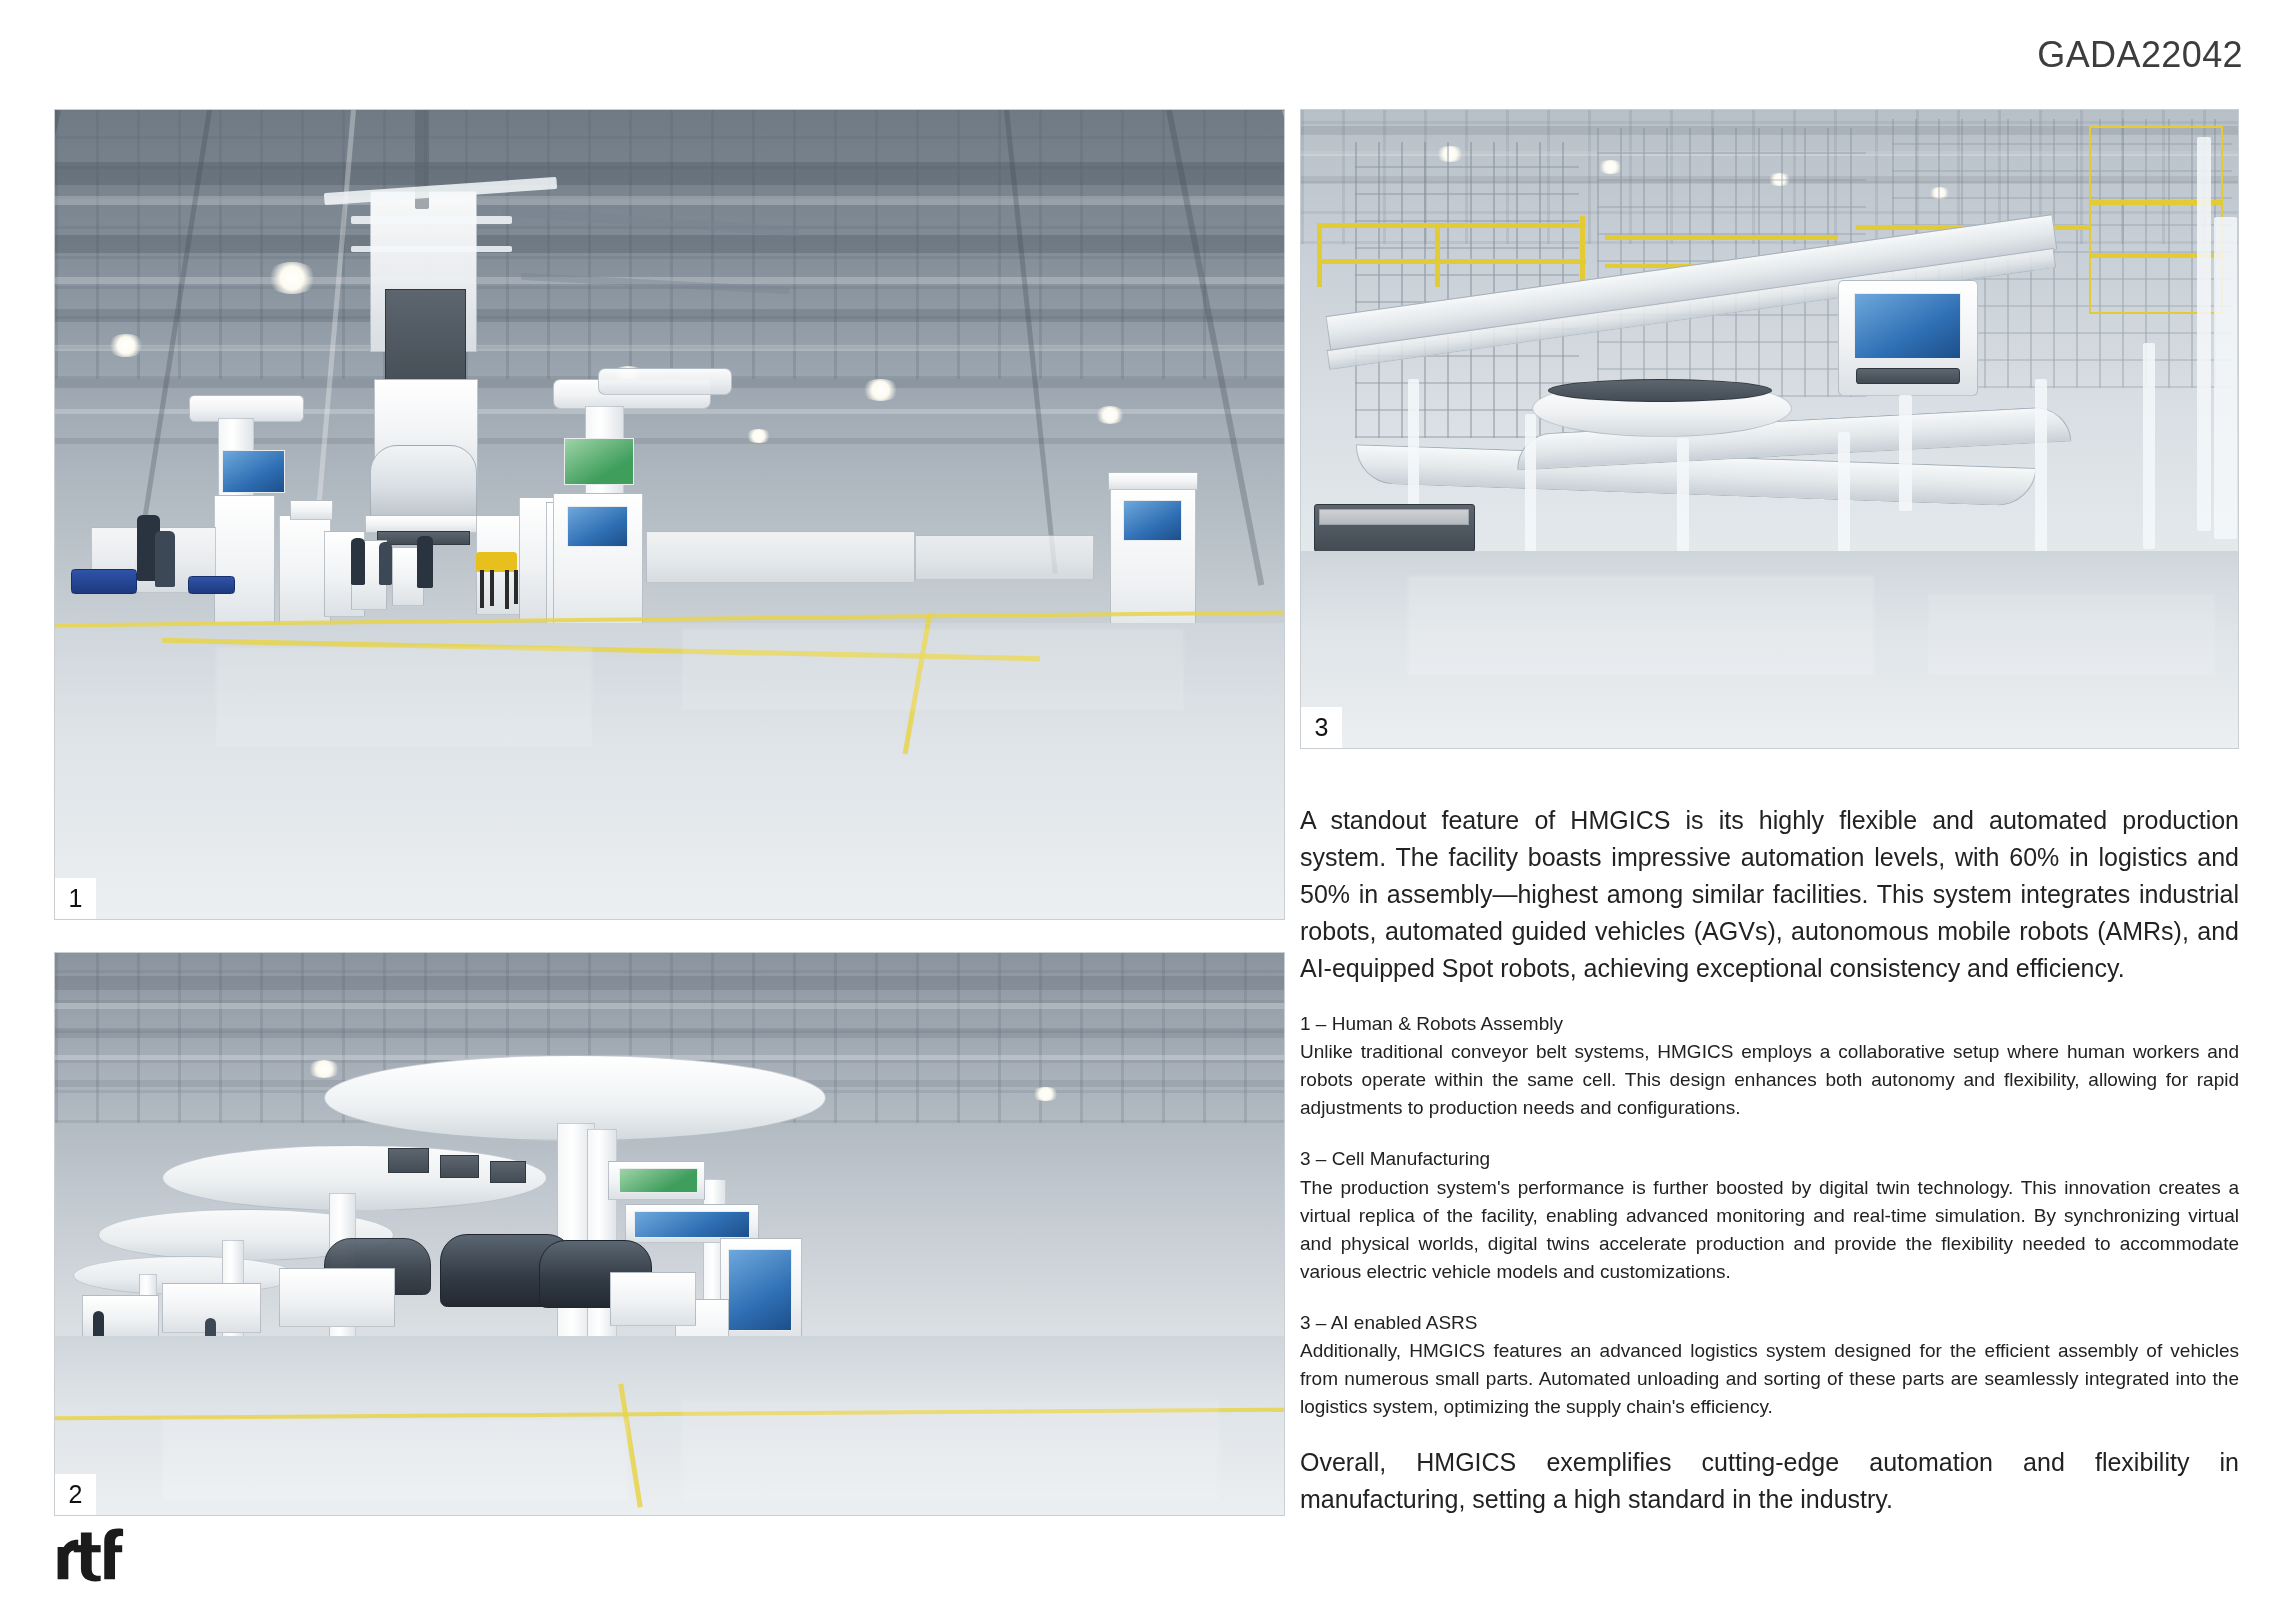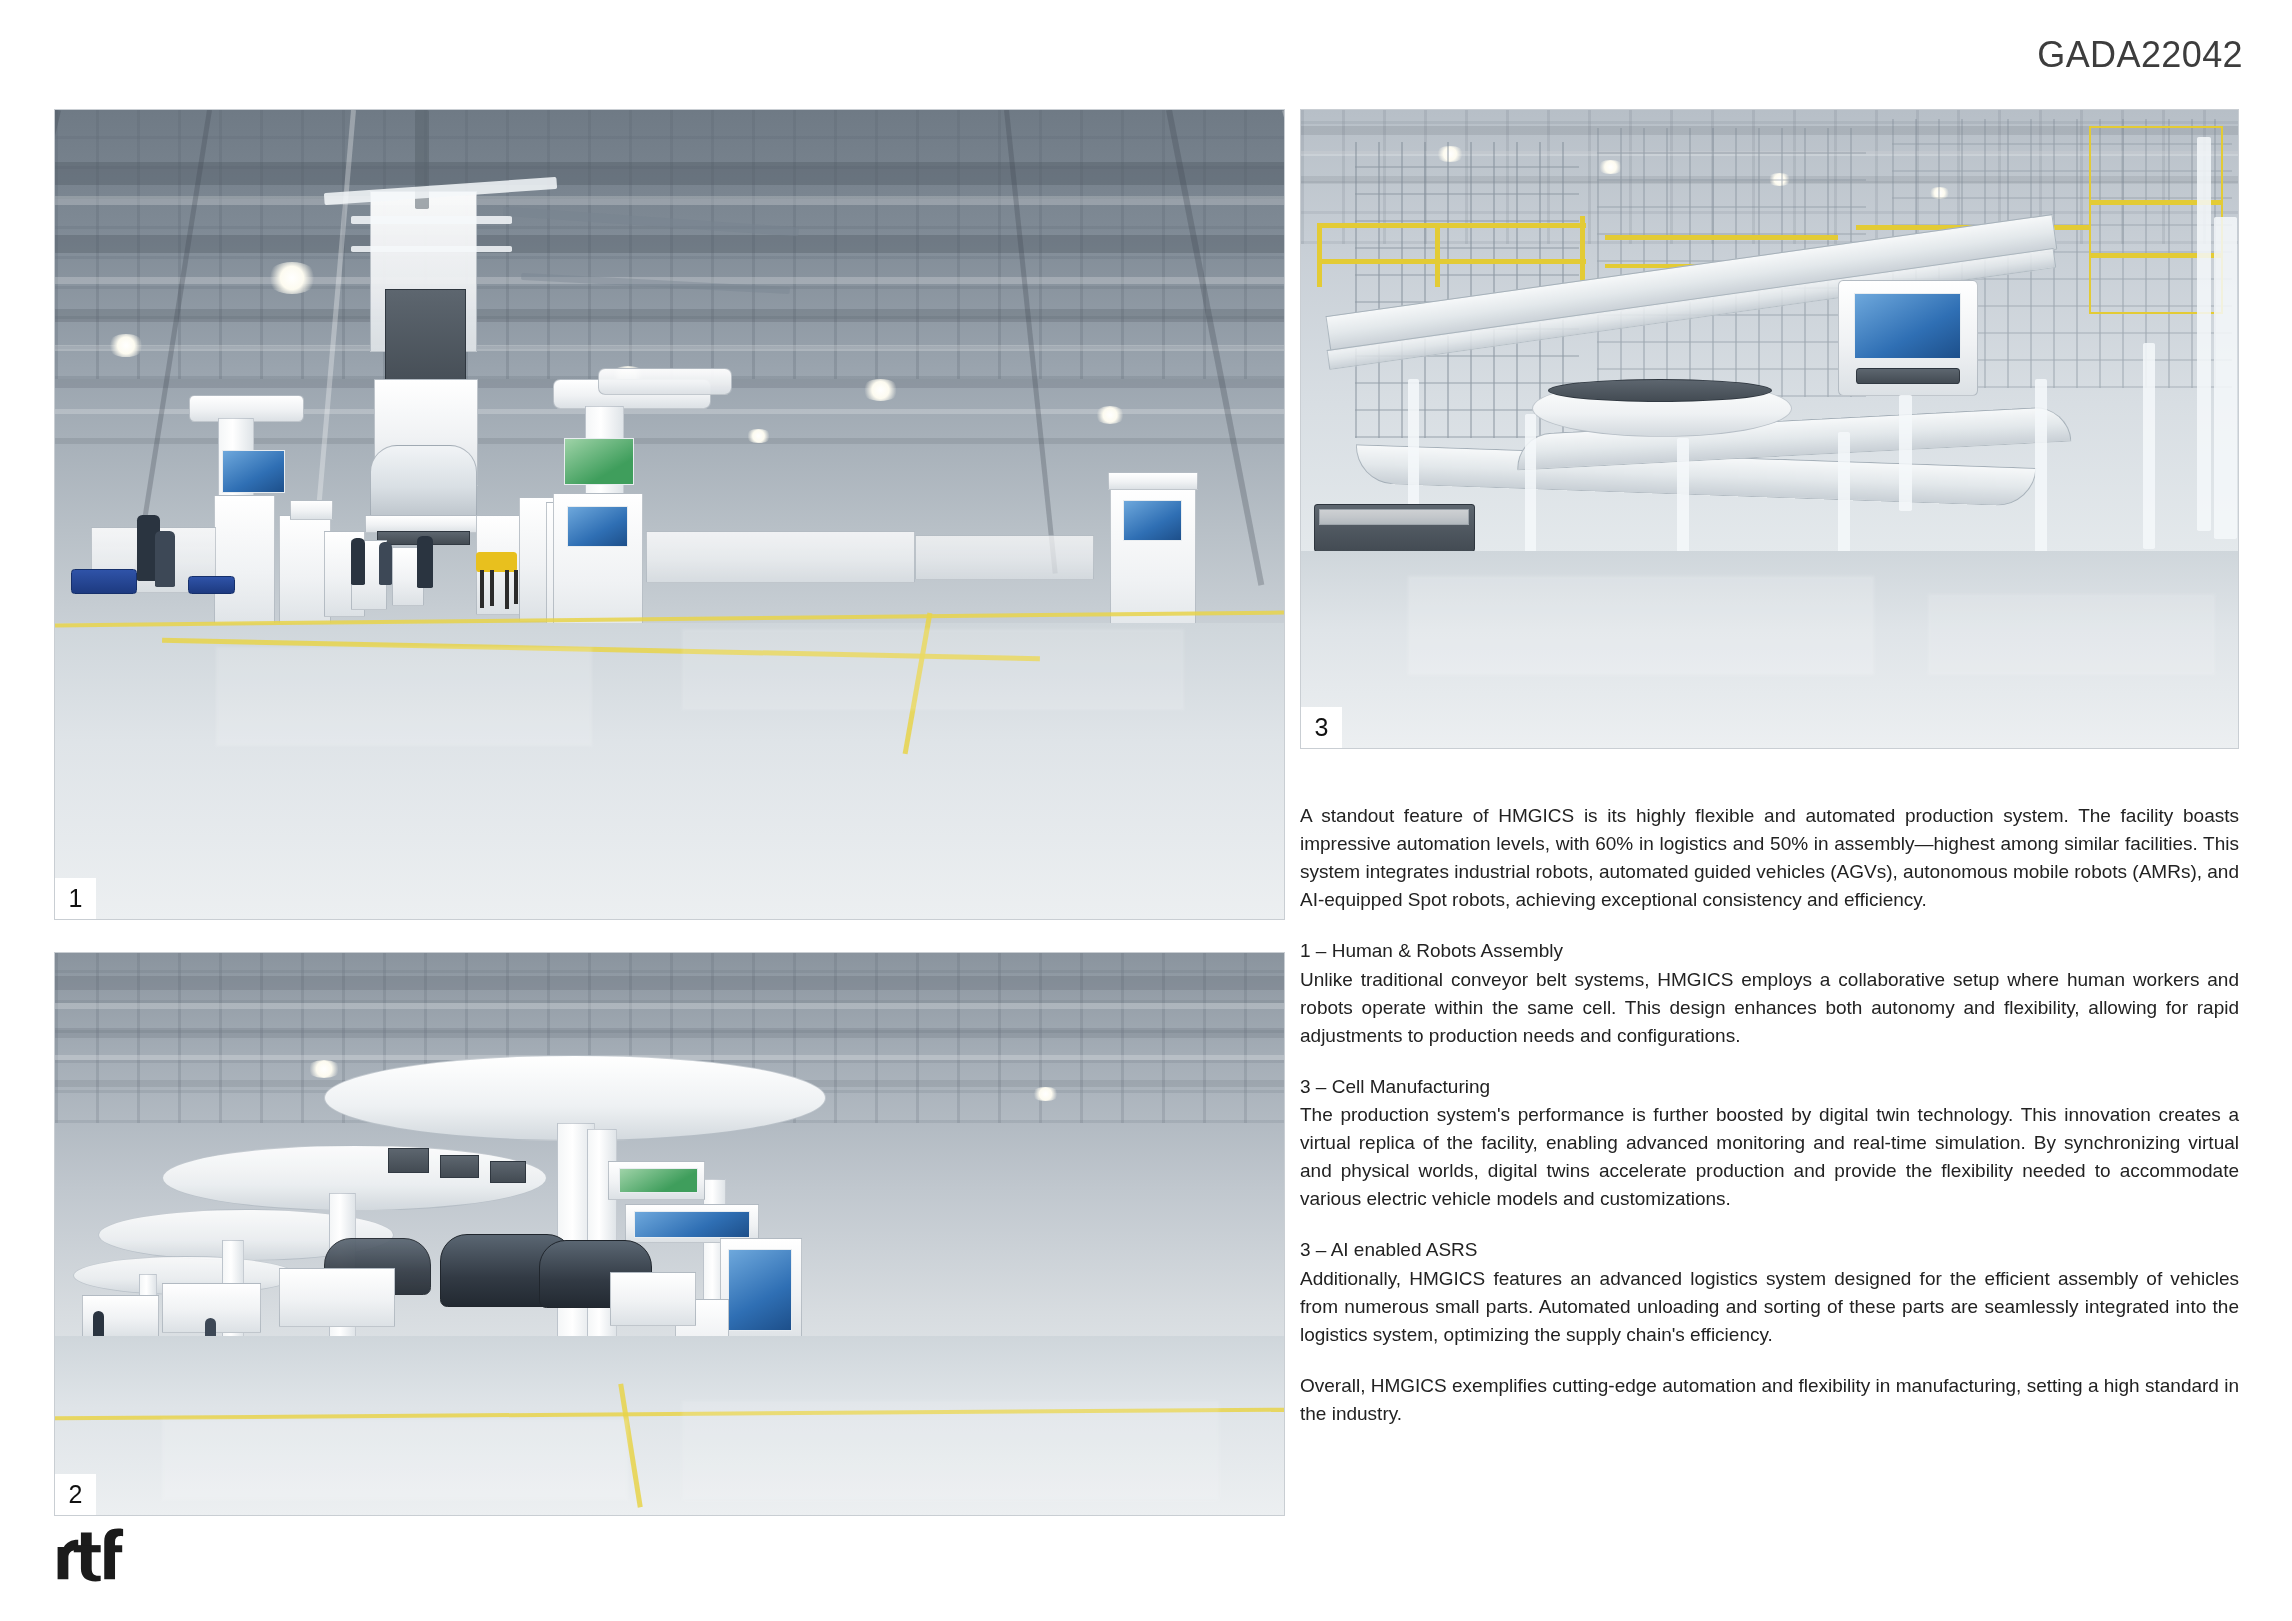--- a/index.html
+++ b/index.html
@@ -224,21 +224,21 @@
     width: 939px;
   }
   .article-title {
     font-size: 35px;
     font-weight: 400;
     color: #1b1b1b;
     margin: 0 0 30px 0;
     letter-spacing: 0.2px;
   }
   .body-p {
-    font-size: 19px;
+    font-size: 25px;
     line-height: 1.48;
     text-align: justify;
     color: #222;
     margin: 0 0 23px 0;
   }
   .sec-head {
     font-size: 19px;
     line-height: 1.48;
     color: #222;
     margin: 0;

